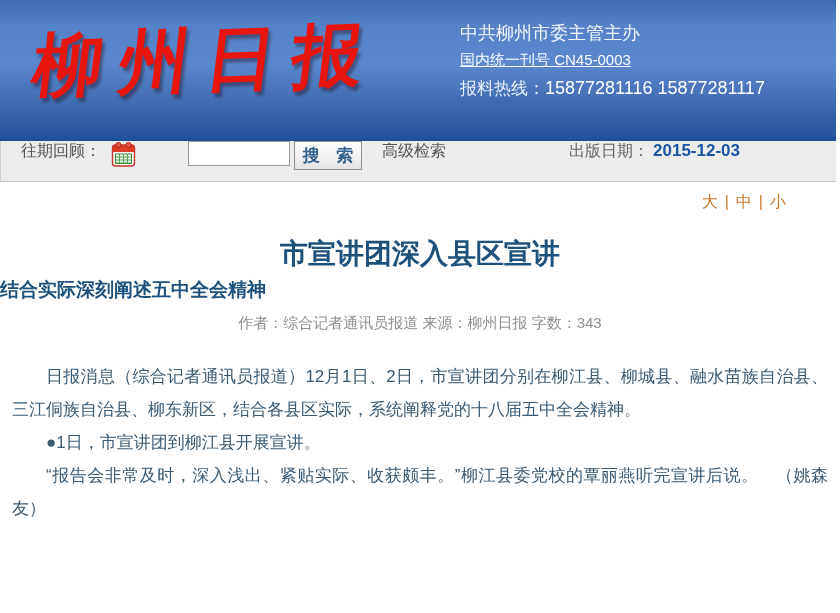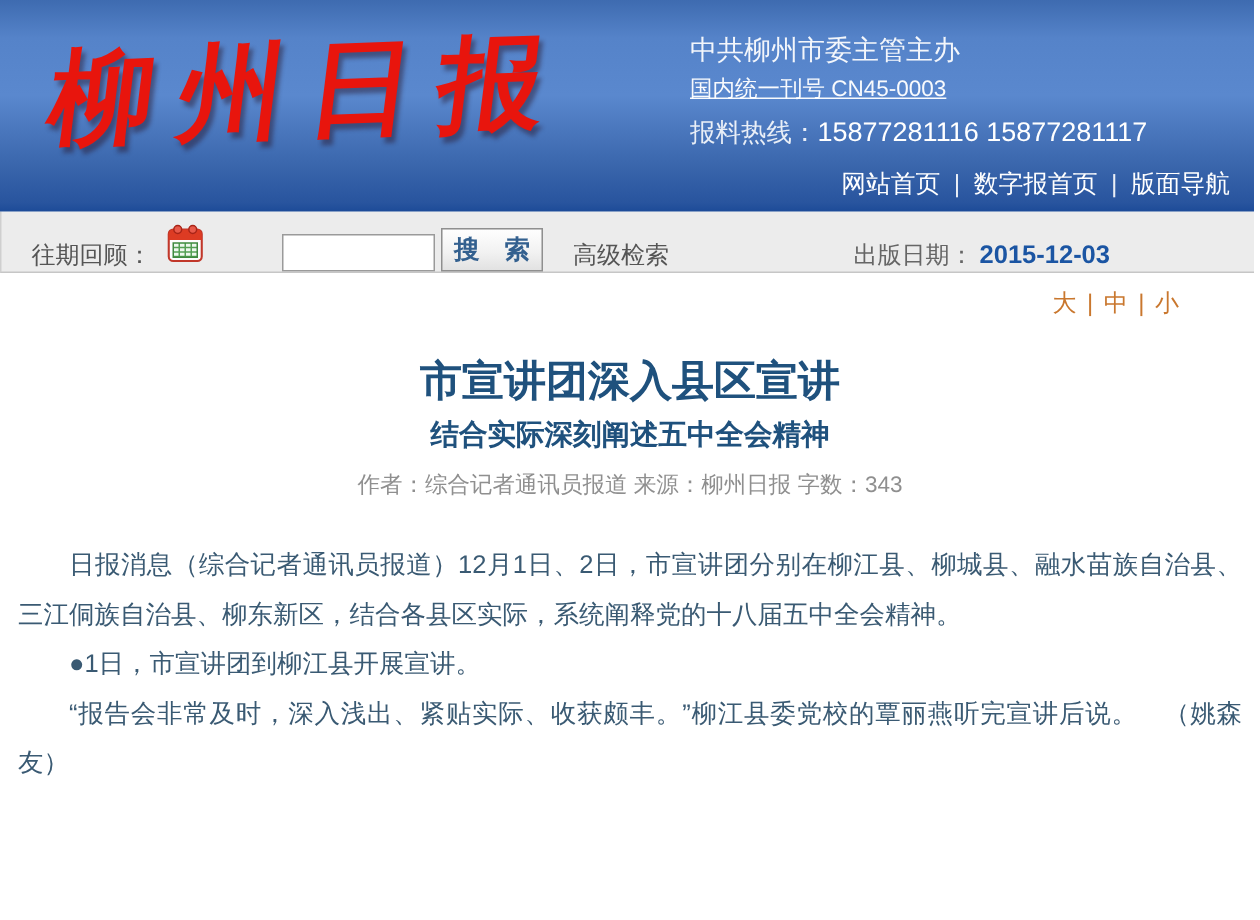--- a/index.html
+++ b/index.html
@@ -32,21 +32,21 @@
     color: #fff; font-size: 16.5px; white-space: nowrap;
   }
   .nav-links a { color: #fff; text-decoration: none; cursor: pointer; }
   .nav-links .sep { margin: 0 9px; color: rgba(255,255,255,.9); }
 
   
   .toolbar {
     height: 41px; margin-right: 4px; background: #ececec;
     border-left: 1px solid #cfcfcf;
     border-bottom: 1px solid #c6c6c6;
-    display: flex; align-items: flex-end; padding: 0 0 0 20px;
+    display: flex; align-items: flex-start; padding: 0 0 0 20px;
     color: #555; font-size: 16px;
   }
   .cal-icon { margin-left: 10px; cursor: pointer; display: inline-block; }
   .search-input {
     margin-left: 52px; width: 102px; height: 25px;
     border: 1px solid #9a9a9a; background: #fff; font-size: 14px; padding: 0 4px;
   }
   .search-btn {
     margin-left: 4px; height: 29px; width: 68px;
     background: linear-gradient(180deg, #fefefe 0%, #f2f2f2 55%, #e2e2e2 100%);
@@ -62,39 +62,36 @@
 
   
   .meta-row { height: 40px; display: flex; align-items: center; padding: 0 10px; background: #fff; }
   .edition { font-weight: bold; font-size: 17px; color: #58585a; }
   .font-size-ctrl { margin-left: auto; margin-right: 44px; color: #c9772e; font-size: 16px; white-space: nowrap; }
   .font-size-ctrl span { cursor: pointer; }
   .font-size-ctrl .sep { margin: 0 7px; cursor: default; }
 
   
   .article-title { text-align: center; font-size: 28px; font-weight: bold; color: #1f517d; margin: 13px 0 4px; }
-  .article-subtitle { text-align: center; font-size: 19px; font-weight: bold; color: #1f517d; margin: 2px 0 0; }
+  .article-subtitle { font-size: 19px; font-weight: bold; color: #1f517d; margin: 2px 0 0; }
   .byline { text-align: center; font-size: 15px; color: #8f8f8f; margin-top: 11px; }
   .article-body { margin: 27px 12px 0 12px; color: #3a5a73; font-size: 17px; line-height: 33px; text-align: justify; }
   .article-body p { text-indent: 2em; margin: 0; }
 </style>
 </head>
 <body>
 
 <div class="page">
 
   <div class="banner">
     <div class="logo">柳州日报</div>
     <div class="masthead-info">
       <div class="l1">中共柳州市委主管主办</div>
       <div class="l2">国内统一刊号 CN45-0003</div>
       <div class="l3"><span>报料热线：</span><span class="nums">15877281116  15877281117</span></div>
-    </div>
-    <div class="nav-links">
-      <a>网站首页</a><span class="sep">|</span><a>数字报首页</a><span class="sep">|</span><a>版面导航</a>
     </div>
   </div>
 
   <div class="toolbar">
     <span>往期回顾：</span>
     <span class="cal-icon">
       <svg width="25" height="27" viewBox="0 0 25 27" aria-hidden="true">
         <rect x="1.5" y="4" width="22" height="21" rx="3" fill="#fdfdfd" stroke="#c1372a" stroke-width="1.4"></rect>
         <path d="M1.5 7a3 3 0 0 1 3-3 h16 a3 3 0 0 1 3 3 v4 h-22 z" fill="#dd3b23"></path>
         <circle cx="7.5" cy="4" r="2.6" fill="#e8594a" stroke="#a82417" stroke-width="1"></circle>

